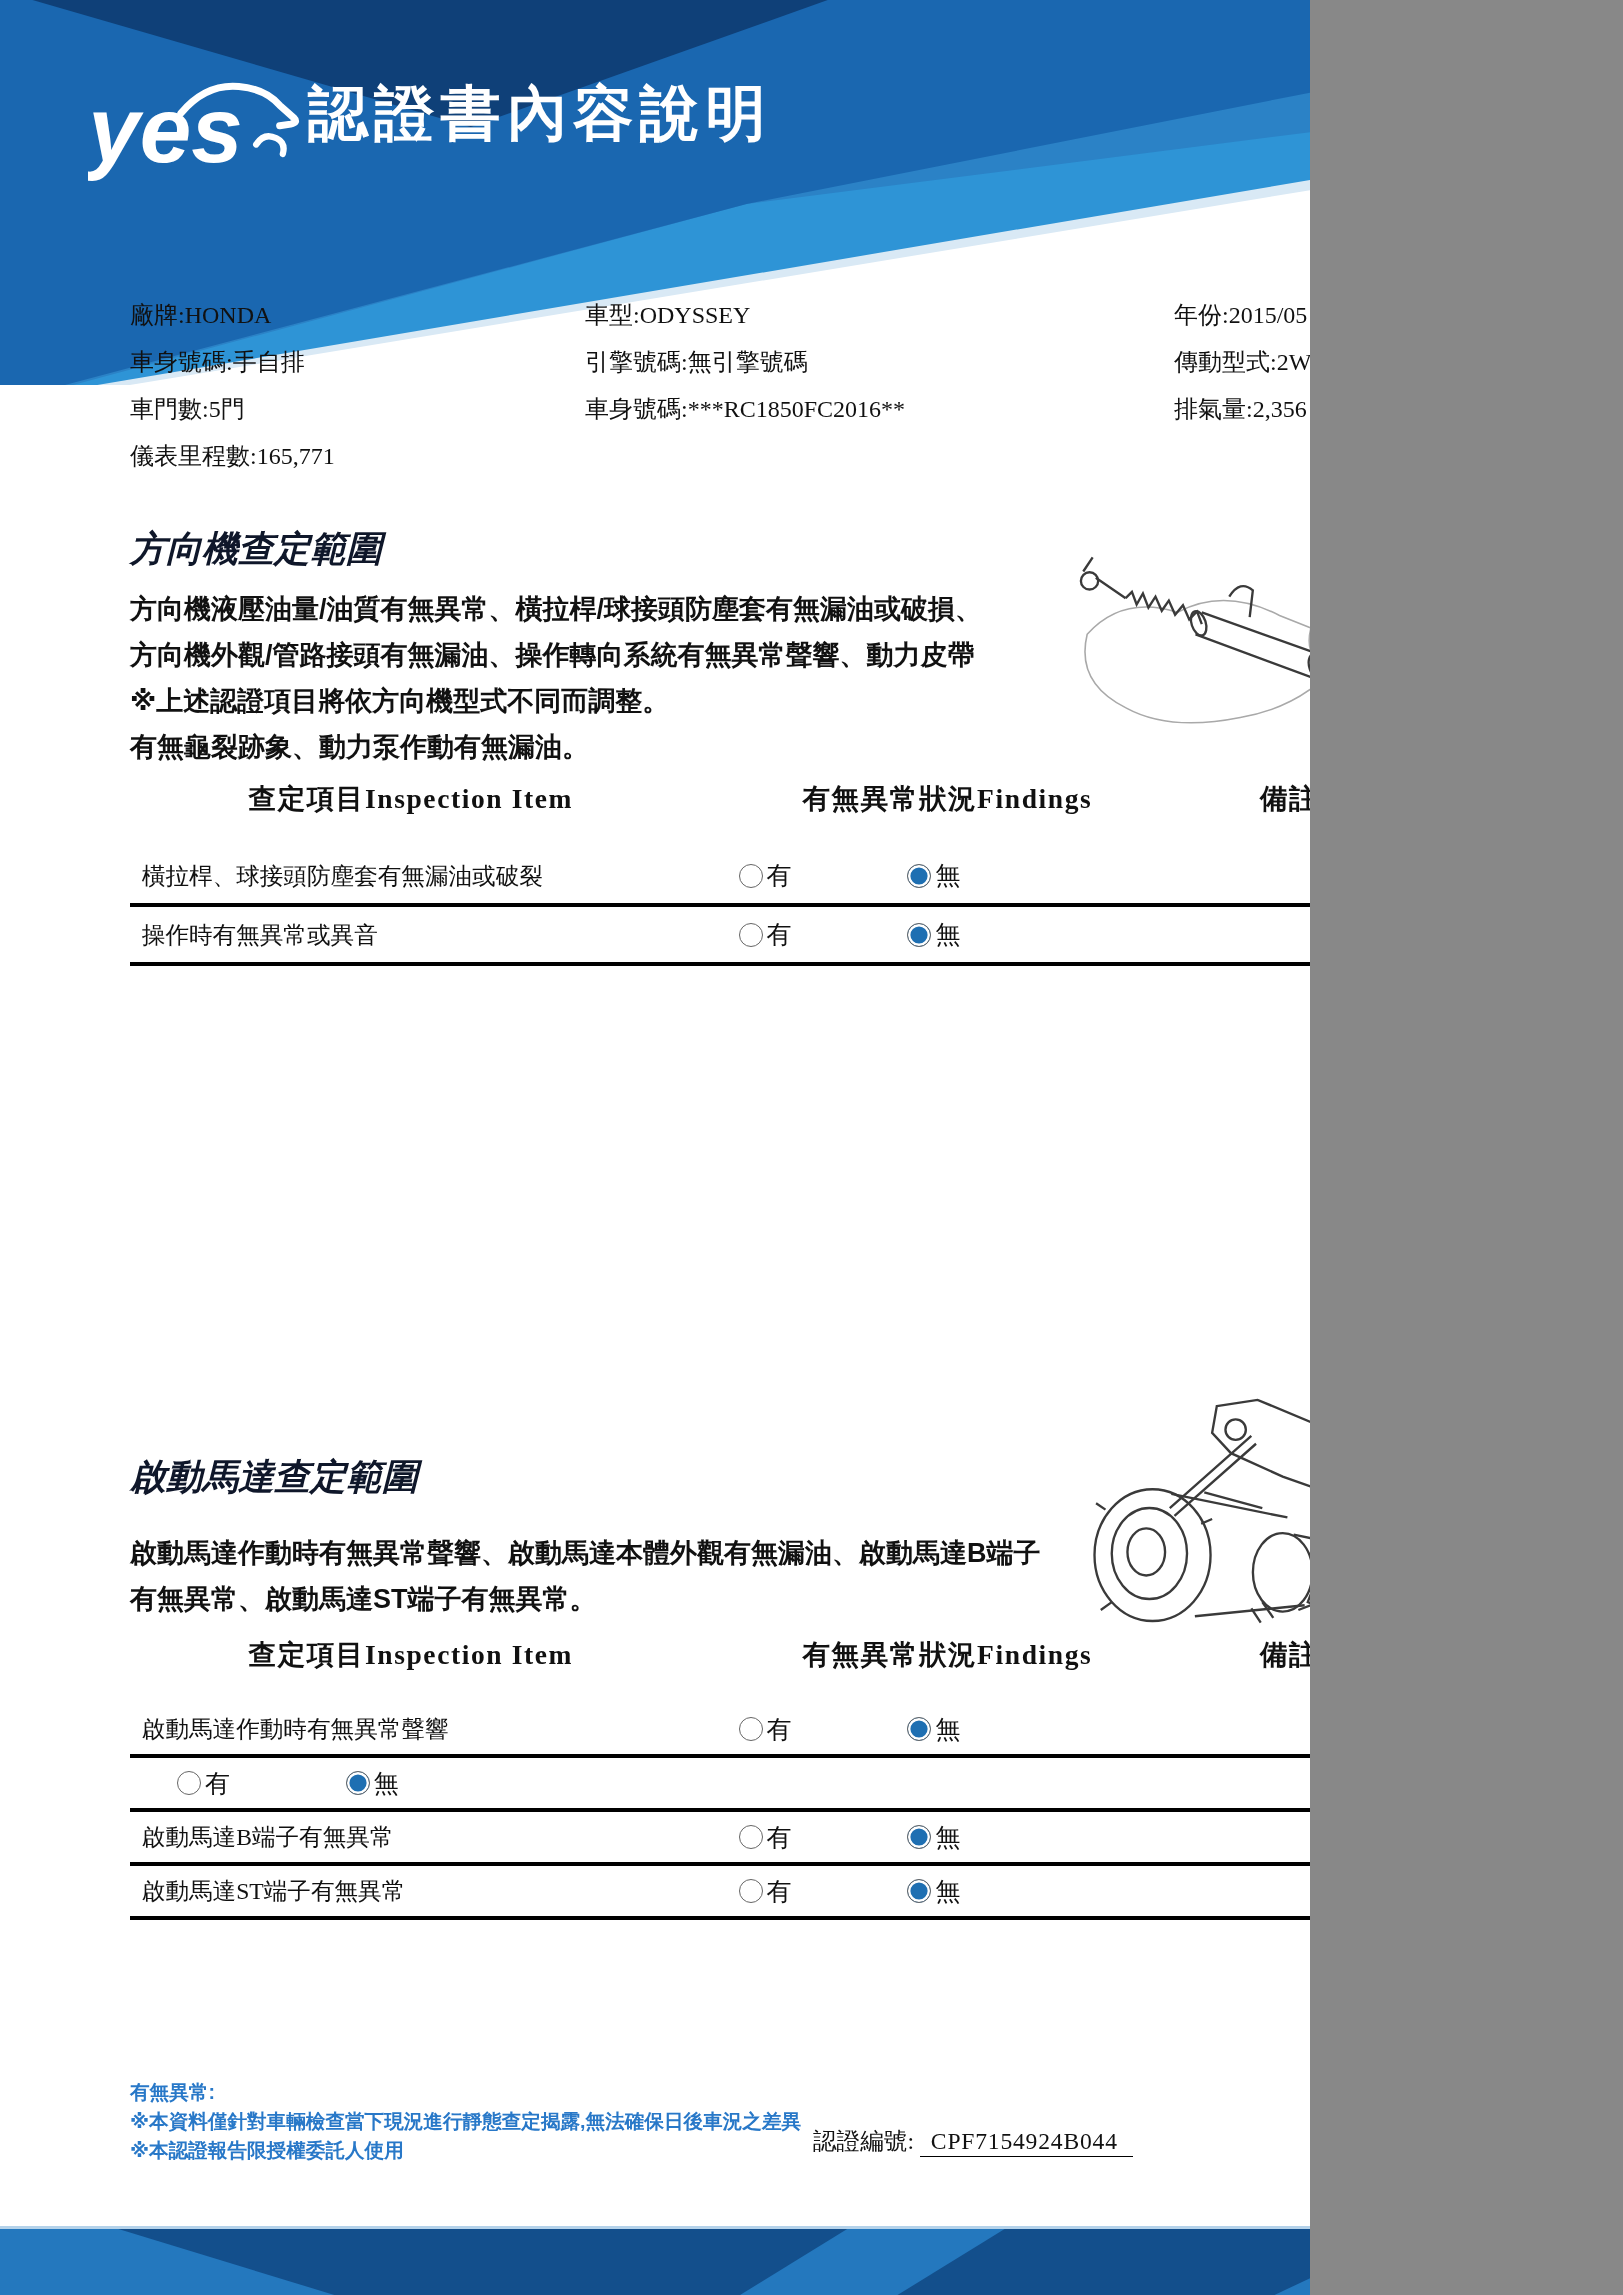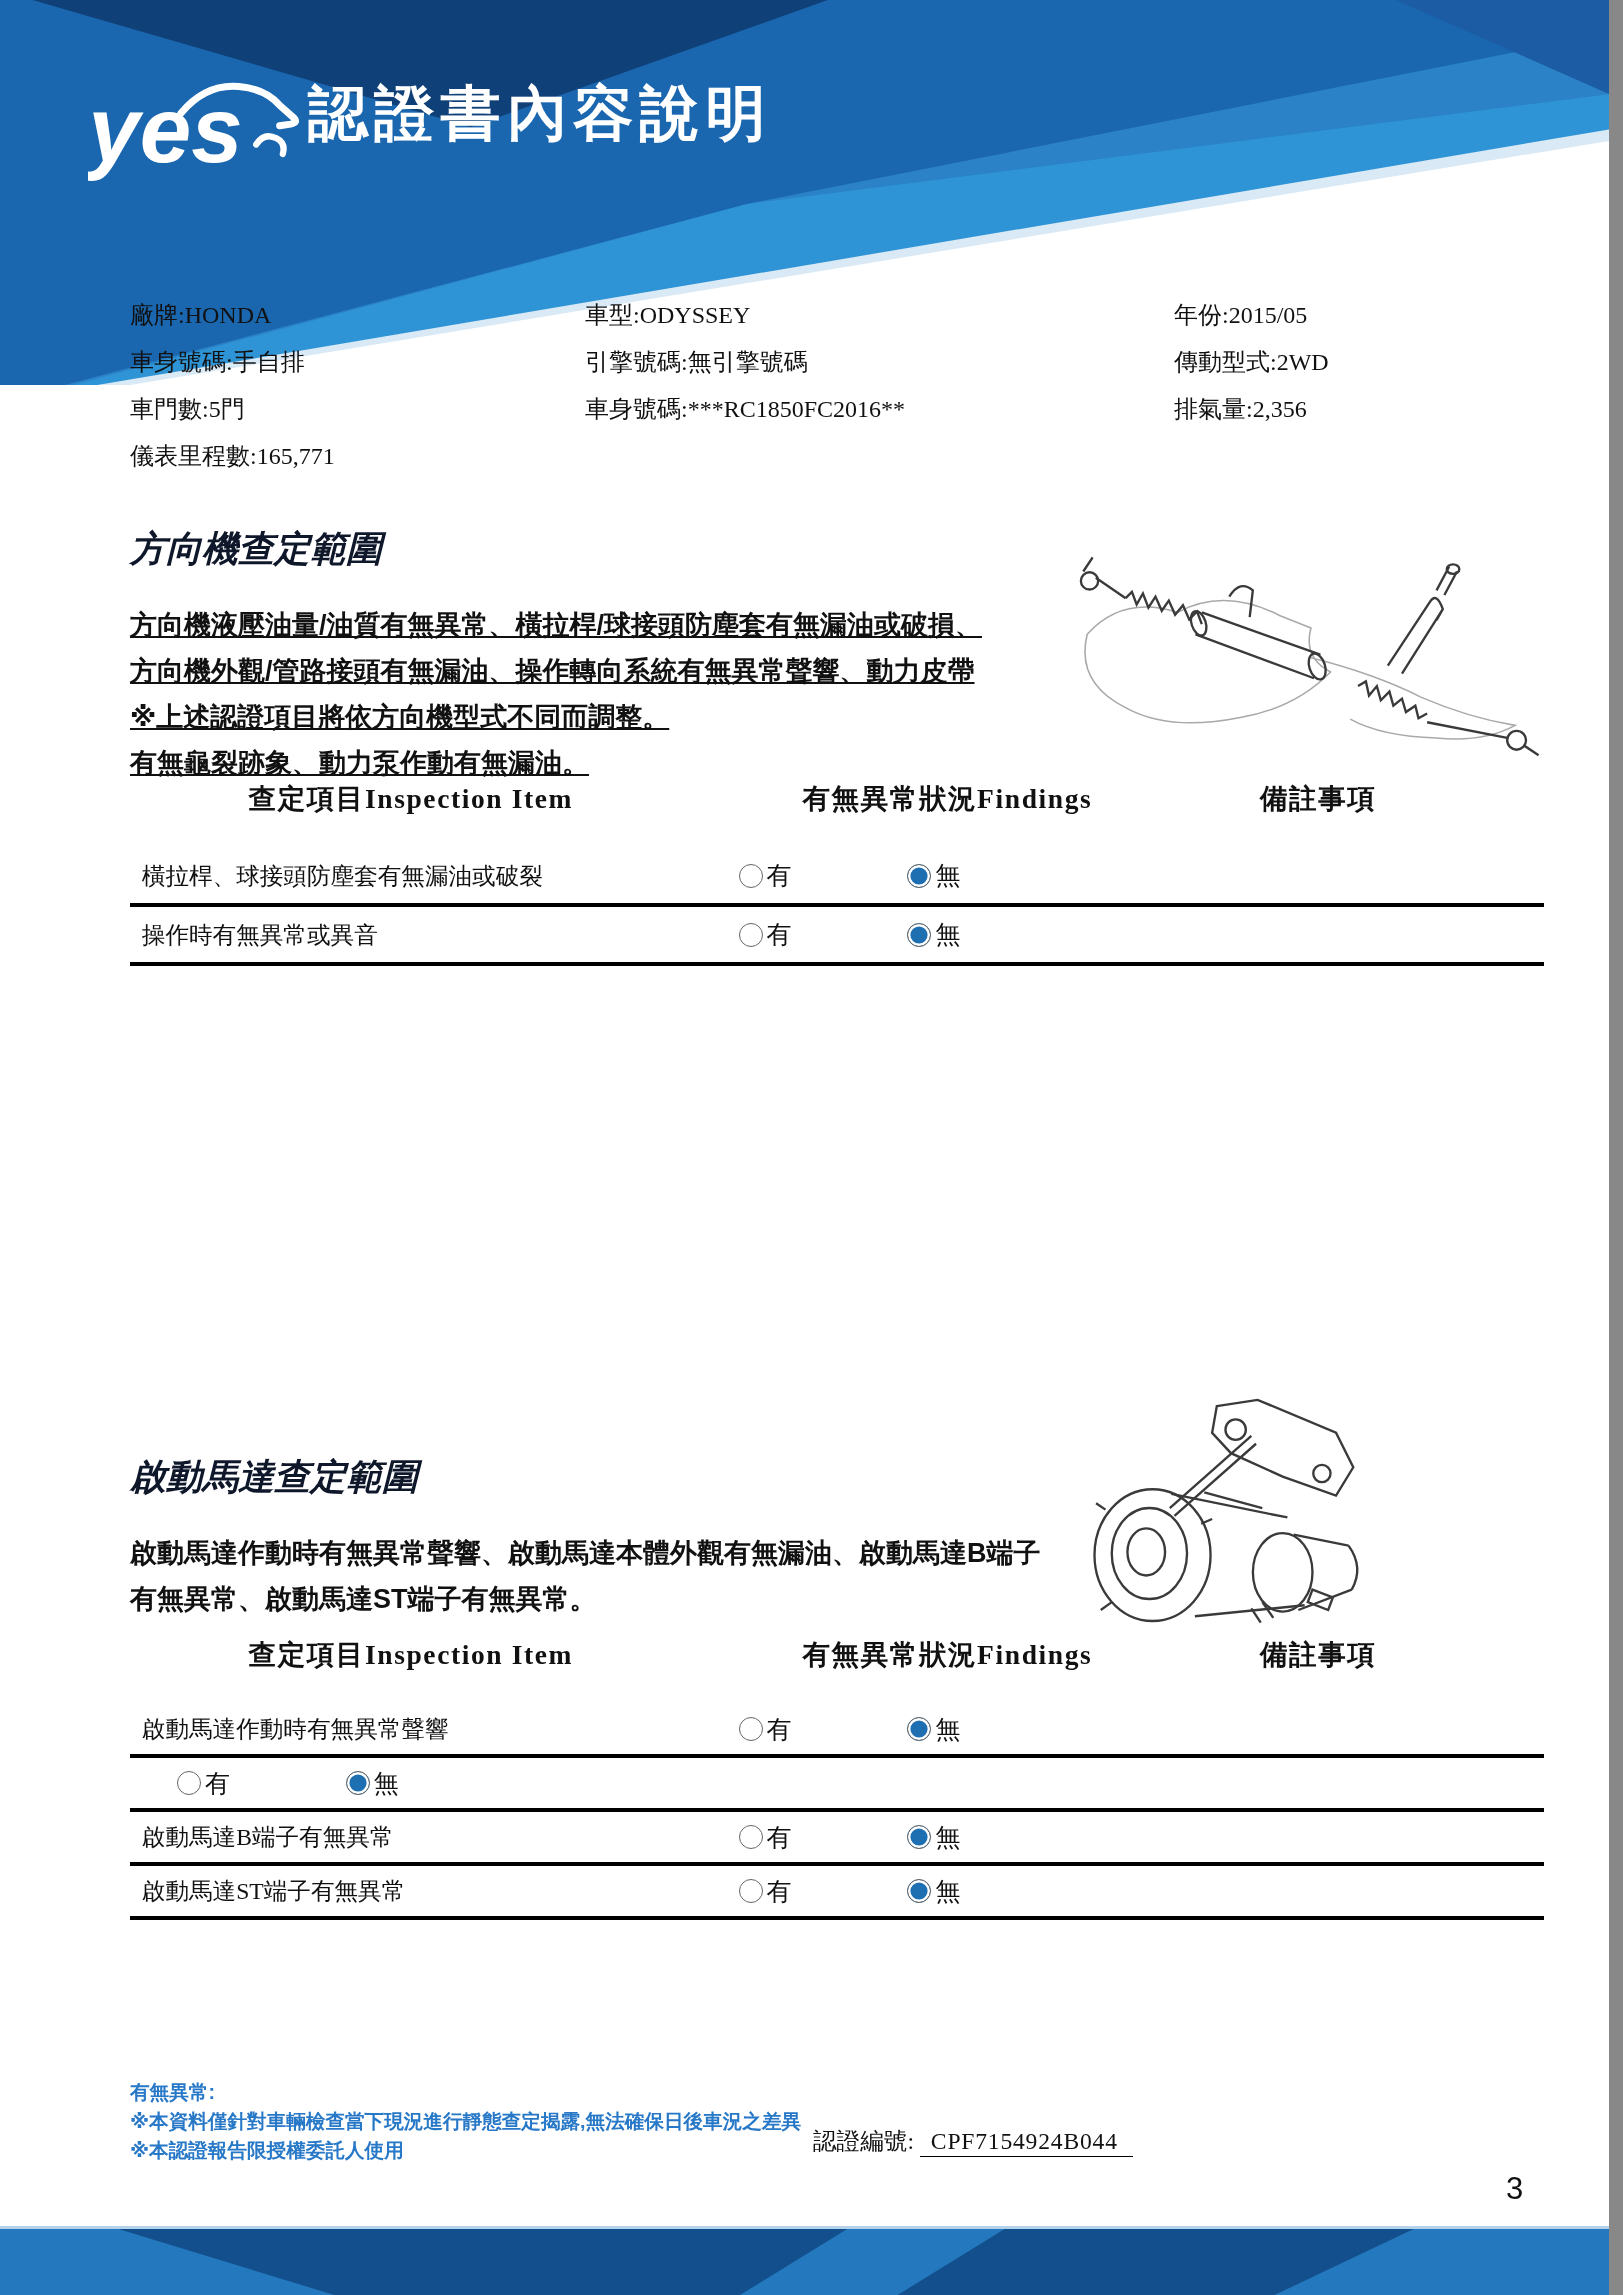--- a/index.html
+++ b/index.html
@@ -1,17 +1,17 @@
 <!DOCTYPE html>
 <html style="font-size:12.6px"><head>
 <meta charset="utf-8">
 <style>
   html,body{margin:0;padding:0;background:#888;}
   .page{
-    position:relative;width:1609px;height:2295px;background:#fff;
+    position:relative;width:1310px;height:2295px;background:#fff;
     overflow:hidden;font-family:"Liberation Serif","DejaVu Serif",serif;color:#111;
   }
   
   .header{position:absolute;left:0;top:0;width:1623px;height:385px;}
   .hdr-layer{position:absolute;inset:0;}
   .hdr-pale {background:#D9E9F5;clip-path:polygon(0 0,100% 0,100% 36%,8% 100%,0 100%);}
   .hdr-bright{background:#2E94D6;clip-path:polygon(0 0,100% 0,100% 33%,6% 100%,0 100%);}
   .hdr-mid  {background:#2B82C6;clip-path:polygon(0 0,100% 0,100% 24%,46% 53%,4.5% 100%,0 100%);}
   .hdr-main {background:#1A67B0;clip-path:polygon(0 0,100% 0,100% 8%,46% 53%,4% 100%,0 100%);}
   .hdr-dark-tri{background:#0F4078;clip-path:polygon(2% 0,51% 0,29% 33%);}
@@ -119,21 +119,21 @@
     </div>
     <div class="vi-col vi-col3">
       <div class="vi-field"><span>年份:</span><span>2015/05</span></div>
       <div class="vi-field"><span>傳動型式:</span><span>2WD</span></div>
       <div class="vi-field"><span>排氣量:</span><span>2,356</span></div>
     </div>
   </div>
 
   <div class="sec-title" style="top:525px;">方向機查定範圍</div>
 
-  <div class="sec-desc" style="top:602px;text-decoration:underline;">
+  <div class="sec-desc" style="top:586px;">
     <div>方向機液壓油量/油質有無異常、橫拉桿/球接頭防塵套有無漏油或破損、</div>
     <div>方向機外觀/管路接頭有無漏油、操作轉向系統有無異常聲響、動力皮帶</div>
     <div>※上述認證項目將依方向機型式不同而調整。</div>
     <div>有無龜裂跡象、動力泵作動有無漏油。</div>
   </div>
 
   <div class="illustration" style="left:1044px;top:540px;">
     <svg width="526" height="220" viewBox="0 0 670 280">
 
       <g fill="none" stroke="#A9A9A9" stroke-width="2">

